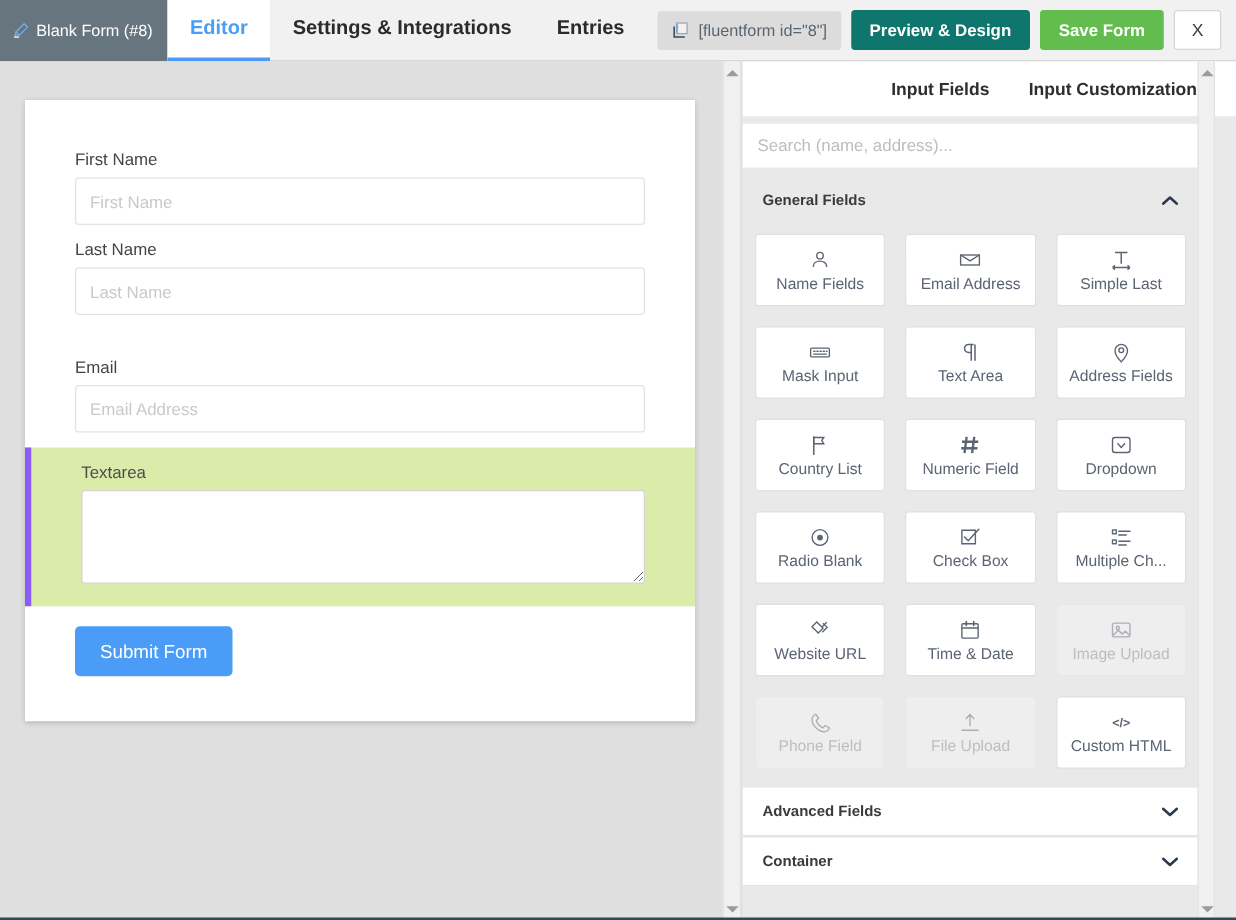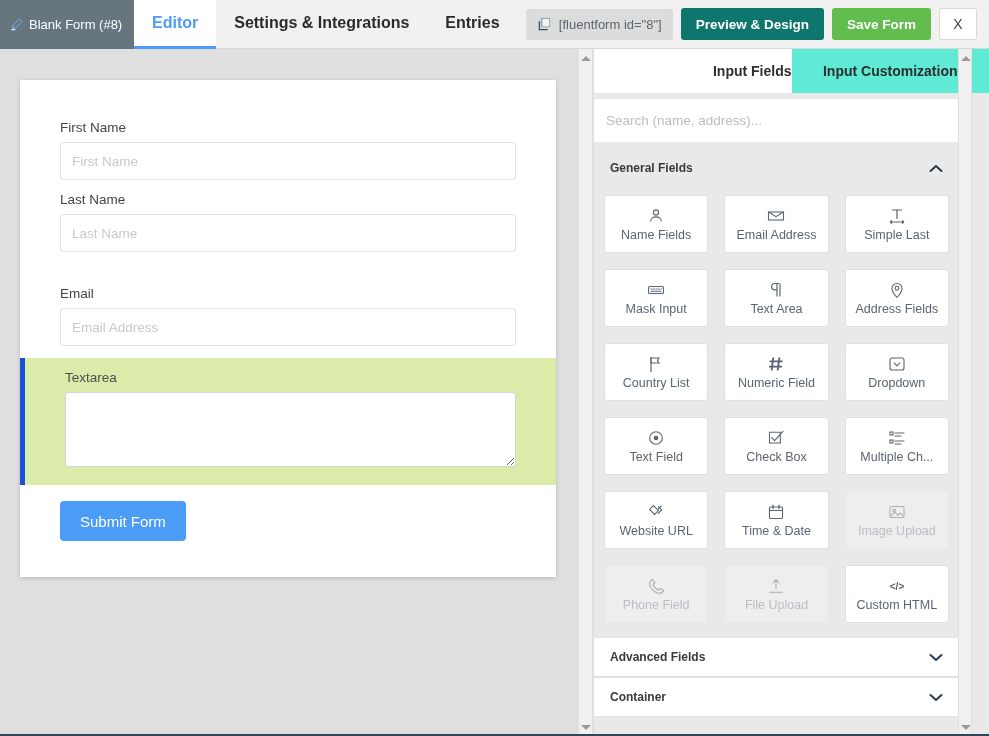--- a/index.html
+++ b/index.html
@@ -106,21 +106,21 @@
     background: #fff;
     outline: none;
   }
   .fld-input::placeholder { color: #c9c9c9; }
   .fld.gap { margin-top: 34px; }
 
   
   #textarea-block {
     margin: 0 -40px; padding: 12px 40px 18px 40px;
     background: #dbebaa;
-    border-left: 5px solid #1d4ed8;
+    border-left: 5px solid #8b5cf6;
     margin-bottom: 14px;
   }
   #textarea-block .fld-label { color: #4d4d4d; }
   #ta-input {
     display: block; width: 100%; height: 75px;
     border: 1px solid #d4d4d4; border-radius: 3px;
     background: #ffffff;
     padding: 8px 11px;
     font-family: inherit; font-size: 13.5px;
     resize: vertical; outline: none;
@@ -159,27 +159,27 @@
     position: absolute; top: 49px; left: 594px; width: 395px; height: 687px;
     background: #e9e9e9;
     overflow: hidden;
   }
   #panel-tabs { display: flex; height: 44px; background: #e4e4e4; }
   .panel-tab {
     flex: 1;
     display: flex; align-items: center; justify-content: center;
     font-size: 14px; font-weight: bold; color: #2e2e2e;
     cursor: pointer;
-    background: #5eead4;
+    background: #ffffff;
   }
   .panel-tab.active { background: #ffffff; justify-content: flex-end; }
 
   #search-wrap { padding: 6px 0 0 0; background: #e9e9e9; }
   #search-input {
-    display: block; width: 365px; height: 43px;
+    display: block; width: 365px; height: 35px;
     margin: 0;
     border: none; background: #ffffff;
     padding: 0 12px;
     font-size: 13.5px; color: #444;
     font-family: inherit; outline: none;
   }
   #search-input::placeholder { color: #bdbdbd; }
 
   .section-head {
     width: 365px;
@@ -422,21 +422,21 @@
           </span>
           <span class="tile-lbl">Dropdown</span>
         </div>
         <div class="tile">
           <span class="tile-ic">
             <svg viewBox="0 0 18 18" width="18" height="18">
               <circle cx="9" cy="9" r="6.3" fill="none" stroke="#5b6472" stroke-width="1.1"></circle>
               <circle cx="9" cy="9" r="2.3" fill="#5b6472"></circle>
             </svg>
           </span>
-          <span class="tile-lbl">Text Field</span>
+          <span class="tile-lbl">Radio Blank</span>
         </div>
         <div class="tile">
           <span class="tile-ic">
             <svg viewBox="0 0 18 18" width="18" height="18">
               <path d="M2.5 3.2h10.8v10.8H2.5z" fill="none" stroke="#5b6472" stroke-width="1.1"></path>
               <path d="M4.6 8.6l3 3L16 2.4" fill="none" stroke="#5b6472" stroke-width="1.2" stroke-linecap="round"></path>
             </svg>
           </span>
           <span class="tile-lbl">Check Box</span>
         </div>

